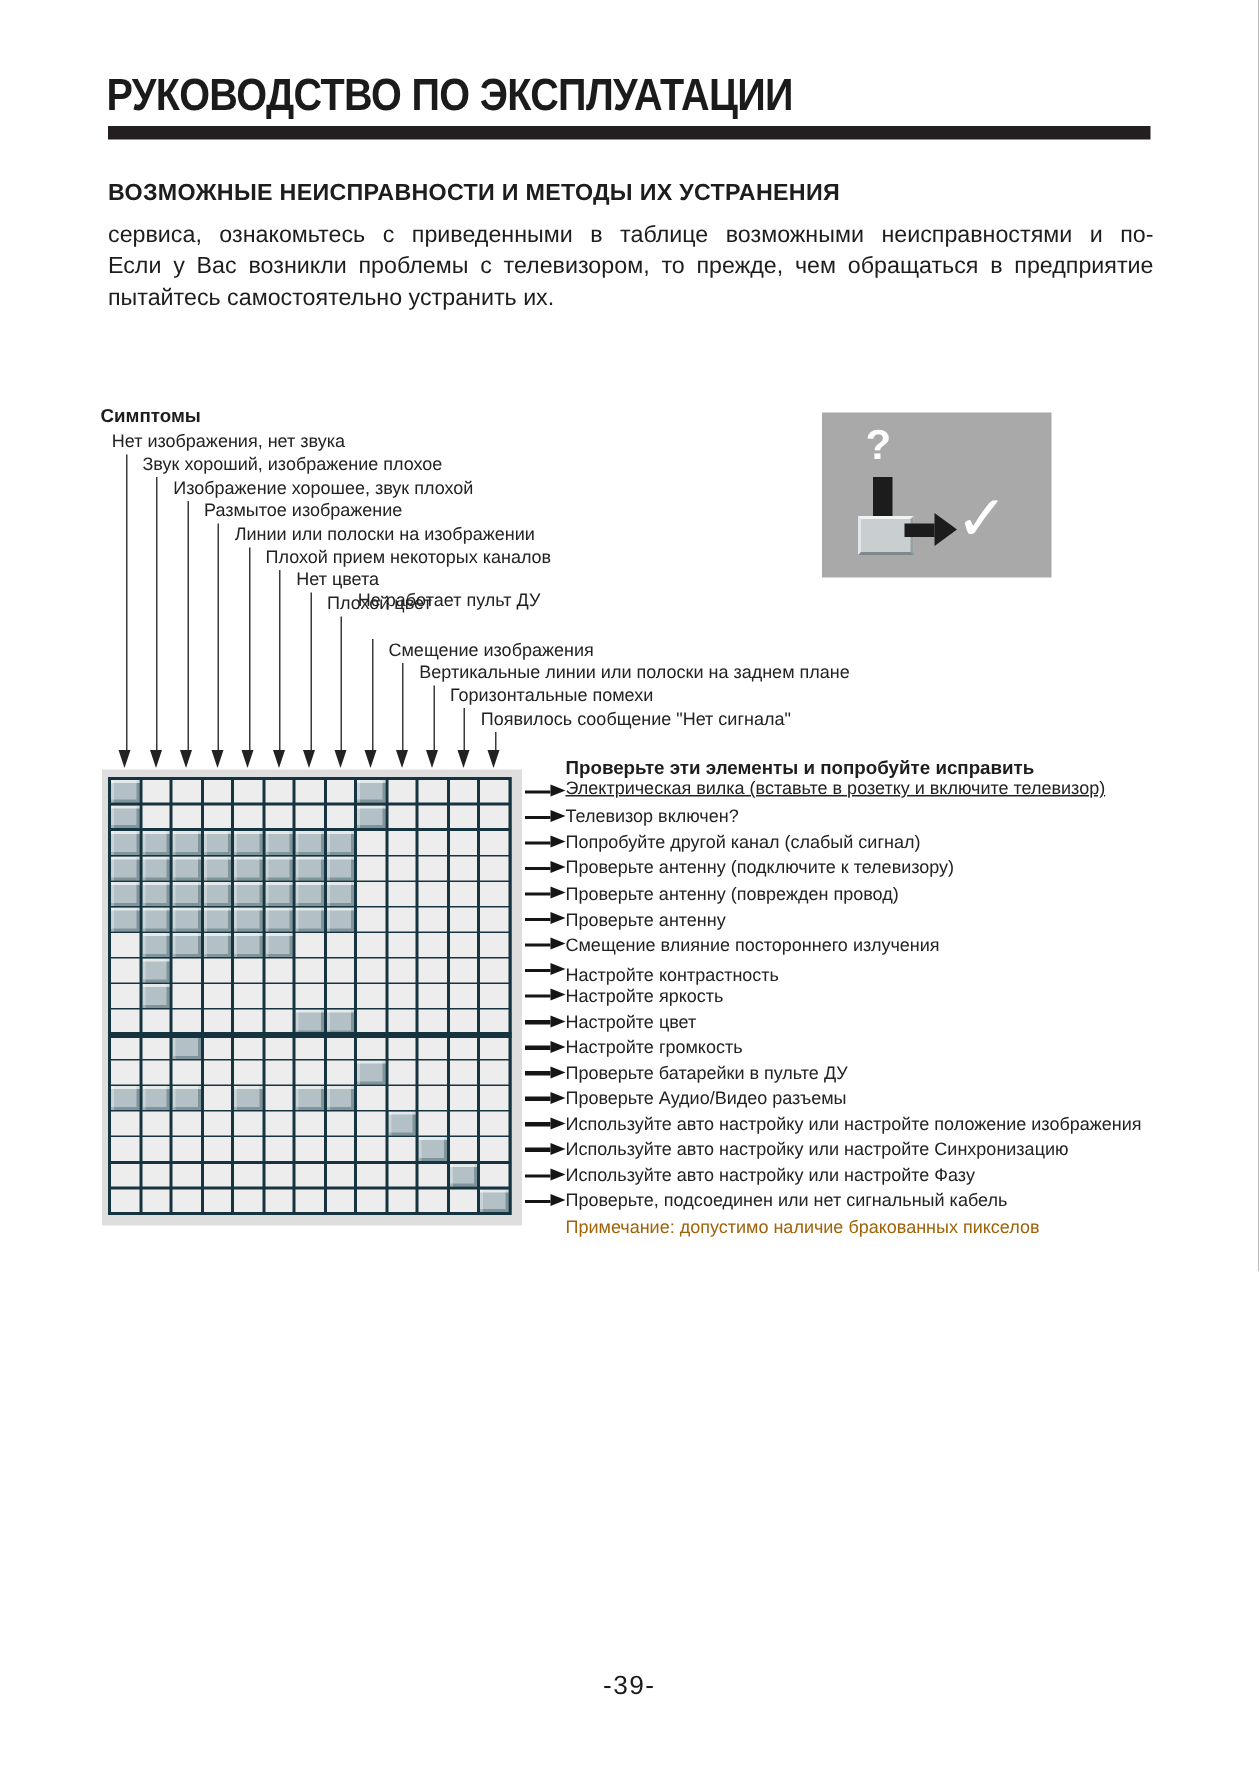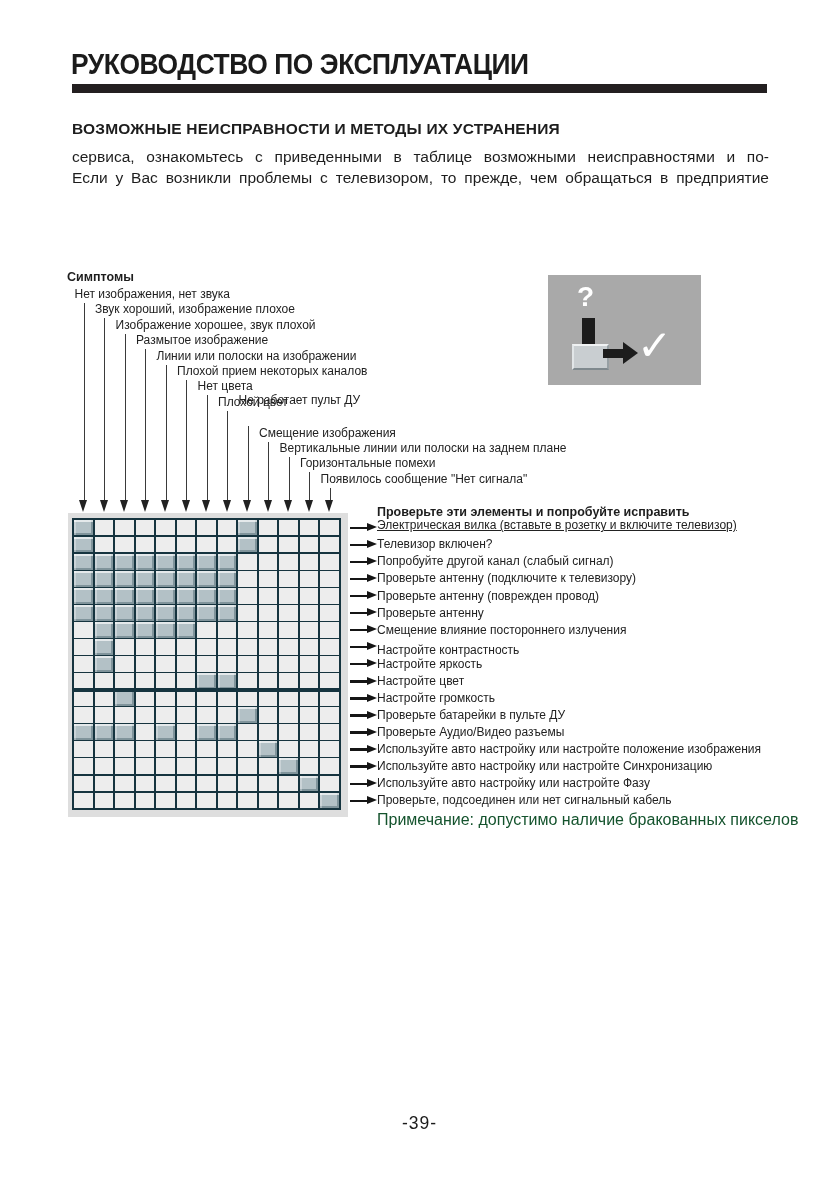--- a/index.html
+++ b/index.html
@@ -34,21 +34,21 @@
     background:#b3c1c6;
     box-shadow:inset 0 2px 0 rgba(255,255,255,0.65), inset 2px 0 0 rgba(255,255,255,0.3),
                inset -2px -2px 0 rgba(45,75,88,0.38);
   }
   .matrix-divider{left:72px;top:688px;width:269px;height:3.5px;background:#16343f;}
   .row-arrow-shaft{position:absolute;height:2.4px;background:#151515;}
   .row-arrow-head{position:absolute;width:0;height:0;border-top:4.8px solid transparent;
     border-bottom:4.8px solid transparent;border-left:10px solid #151515;}
   .remedies-header{left:377px;top:505px;font-size:12.5px;font-weight:bold;white-space:nowrap;}
   .remedy-label{position:absolute;left:377px;font-size:12px;line-height:13px;white-space:nowrap;color:#222;}
-  .note{left:377px;top:811px;font-size:16px;white-space:nowrap;color:#14532d;}
+  .note{left:377px;top:811px;font-size:12px;white-space:nowrap;color:#a16207;}
   .icon-panel{left:548px;top:275px;width:153px;height:110px;background:#a9a9a9;}
   .icon-q{position:absolute;left:29px;top:6px;color:#ffffff;font-size:28px;font-weight:bold;}
   .icon-bar{position:absolute;left:34px;top:43px;width:13px;height:28px;background:#1c1c1c;}
   .icon-box{position:absolute;left:24px;top:69px;width:33px;height:22px;background:#c9ced1;
     border-top:2px solid #f0f2f3;border-left:2px solid #e2e6e8;
     border-bottom:2px solid #7f898e;border-right:2px solid #97a0a4;}
   .icon-arrow-shaft{position:absolute;left:55px;top:74px;width:20px;height:9px;background:#1c1c1c;}
   .icon-arrow-head{position:absolute;left:75px;top:67px;width:0;height:0;
     border-top:11px solid transparent;border-bottom:11px solid transparent;border-left:15px solid #1c1c1c;}
   .icon-check{position:absolute;left:89px;top:46px;color:#ffffff;font-size:42px;font-weight:bold;}
@@ -60,20 +60,21 @@
 <div class="page">
 
   <div class="abs title">РУКОВОДСТВО ПО ЭКСПЛУАТАЦИИ</div>
   <div class="abs title-bar"></div>
 
   <div class="abs section-heading">ВОЗМОЖНЫЕ НЕИСПРАВНОСТИ И МЕТОДЫ ИХ УСТРАНЕНИЯ</div>
 
   <div class="abs intro" id="intro">
       <div class="intro-line just">сервиса, ознакомьтесь с приведенными в таблице возможными неисправностями и по-</div>
       <div class="intro-line just">Если у Вас возникли проблемы с телевизором, то прежде, чем обращаться в предприятие</div>
+      <div class="intro-line">пытайтесь самостоятельно устранить их.</div>
     </div>
 
   <div class="abs symptoms-header">Симптомы</div>
   <div id="symptoms">
       <div class="symptom-label" style="left: 74.5px; top: 288px;">Нет изображения, нет звука</div>
       <div class="symptom-line" style="left: 83.5px; top: 303px; height: 197px;"></div>
       <div class="symptom-arrow" style="left: 79px; top: 500px;"></div>
       <div class="symptom-label" style="left: 95px; top: 303.4px;">Звук хороший, изображение плохое</div>
       <div class="symptom-line" style="left: 104px; top: 318.4px; height: 181.6px;"></div>
       <div class="symptom-arrow" style="left: 99.5px; top: 500px;"></div>

